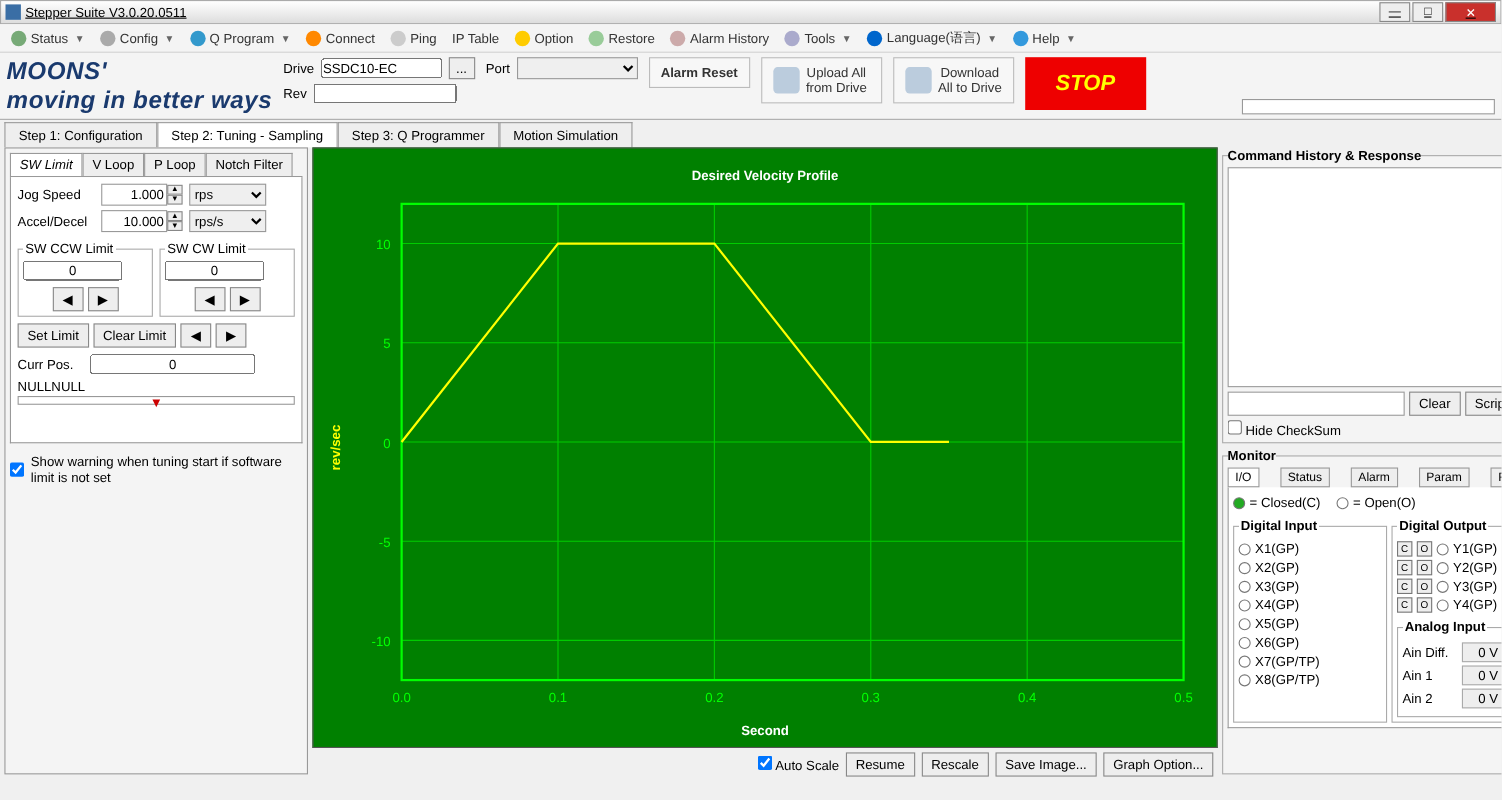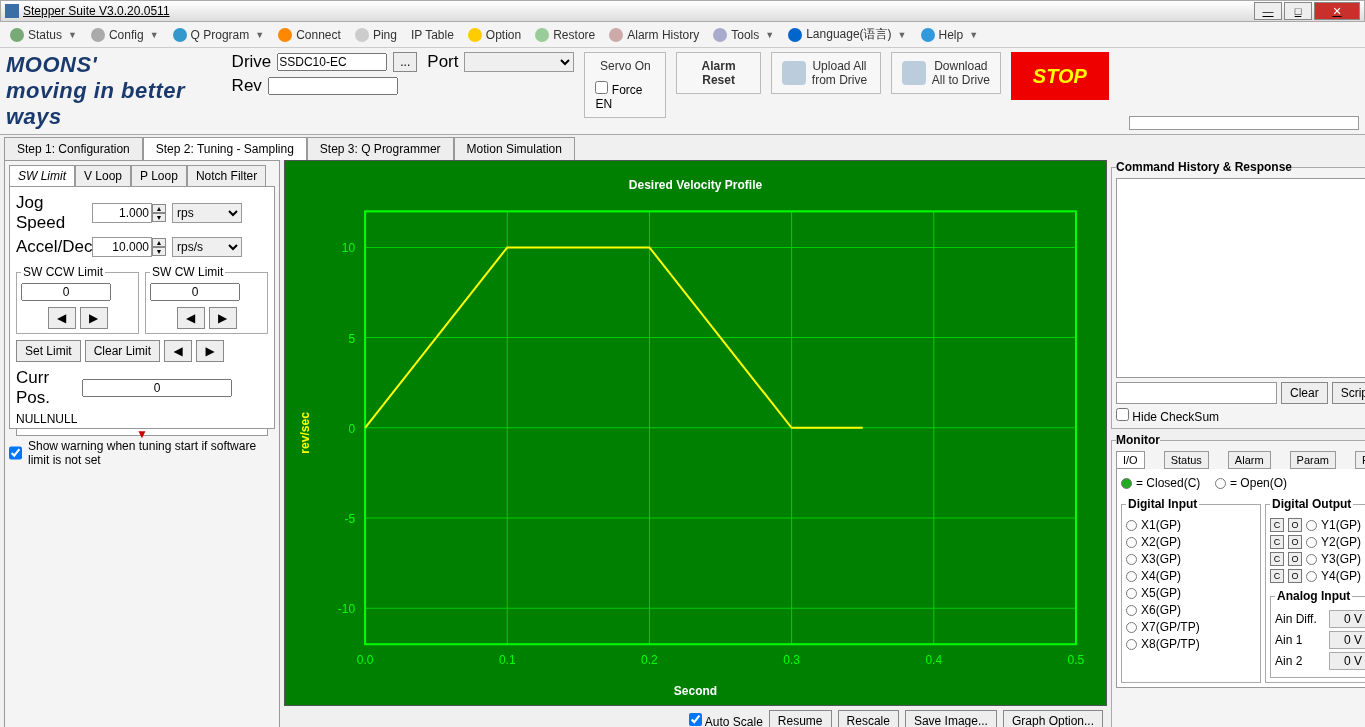--- a/index.html
+++ b/index.html
@@ -13,21 +13,21 @@
 .titlebar .winbtn.close { background: #c9302c; color: #fff; width: 46px; }
 
 .menubar { background: #f4f4f4; border-bottom: 1px solid #ccc; padding: 2px 4px; display: flex; gap: 2px; align-items: center; }
 .menubar .mitem { display: flex; align-items: center; gap: 4px; padding: 2px 6px; border-radius: 3px; color: #333; cursor: pointer; }
 .menubar .micon { width: 14px; height: 14px; display: inline-block; border-radius: 50%; }
 .dd { font-size: 9px; color: #666; margin-left: 2px; }
 
 .topcfg { display: flex; align-items: flex-start; padding: 4px 6px; gap: 10px; border-bottom: 1px solid #aaa; background: #f4f4f4; }
 .logo { color: #1a3a6e; font-weight: bold; font-size: 22px; font-style: italic; letter-spacing: 0.5px; }
 .fieldrow { display: flex; align-items: center; gap: 6px; margin-bottom: 4px; }
-.fieldrow label { font-size: 17px; }
+.fieldrow label { font-size: 12px; }
 select.fld { border: 1px solid #999; height: 20px; }
 .smallbtn { border: 1px solid #888; background: #eee; padding: 2px 6px; cursor: pointer; }
 .bigarea { display: flex; flex-direction: column; align-items: center; border: 1px solid #bbb; padding: 6px 10px; background: #f7f7f7; min-width: 70px; cursor: pointer; }
 .bigarea.wide { flex-direction: row; gap: 6px; min-width: 110px; }
 .bigarea .bicon { width: 24px; height: 24px; background: #bcd; border-radius: 4px; }
 .bigarea .blabel { font-size: 12px; text-align: center; color: #333; }
 .stopbtn { background: #e00; color: #ff0; font-weight: bold; font-size: 20px; width: 110px; height: 48px; display:flex; align-items:center; justify-content:center; cursor:pointer; font-style: italic;}
 
 .steprow { display:flex; gap:0; margin:2px 4px 0; }
 .steptab { border:1px solid #999; background:#eee; padding:4px 12px; font-size:12px; cursor:pointer; border-bottom:none; }
@@ -156,24 +156,20 @@
     <div class="fieldrow">
       <label>Rev</label>
       <input class="fld" style="width: 130px;" value="">
     </div>
   </div>
   <div>
     <div class="fieldrow">
       <label>Port</label>
       <select class="fld" style="width:110px"></select>
     </div>
-  </div>
-  <div class="bigarea">
-    <span class="blabel">Servo On</span>
-    <div style="margin-top:8px"><input type="checkbox" style=""> <span>Force EN</span></div>
   </div>
   <div class="bigarea">
     <span class="blabel" style="font-weight:bold">Alarm Reset</span>
   </div>
   <div class="bigarea wide">
     <span class="bicon"></span>
     <span class="blabel"><span>Upload All</span><br><span>from Drive</span></span>
   </div>
   <div class="bigarea wide">
     <span class="bicon"></span>

